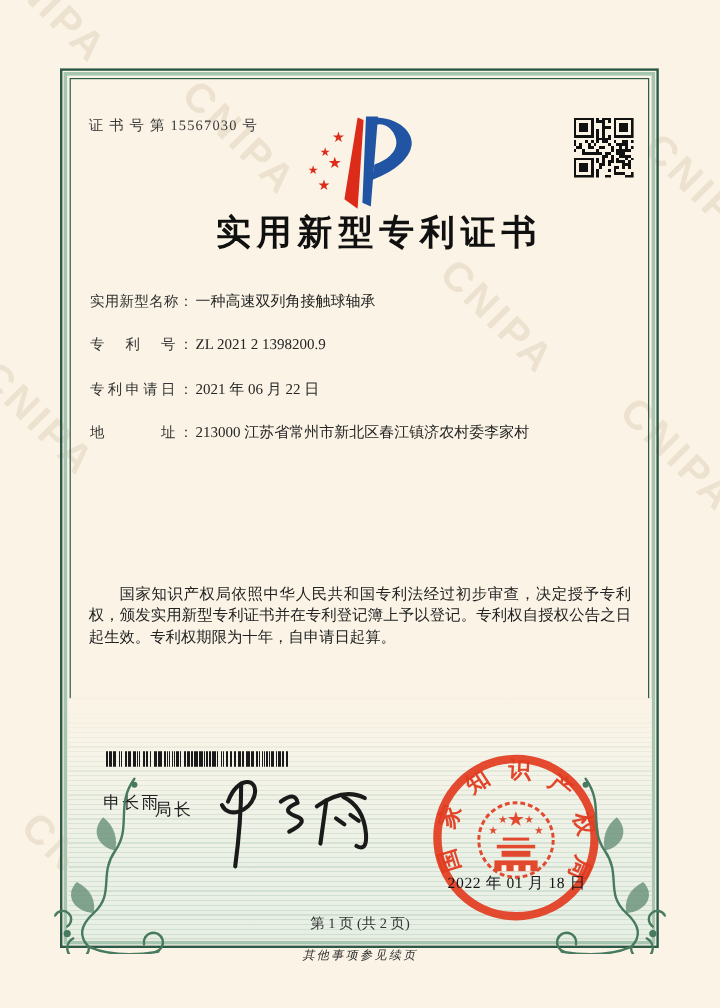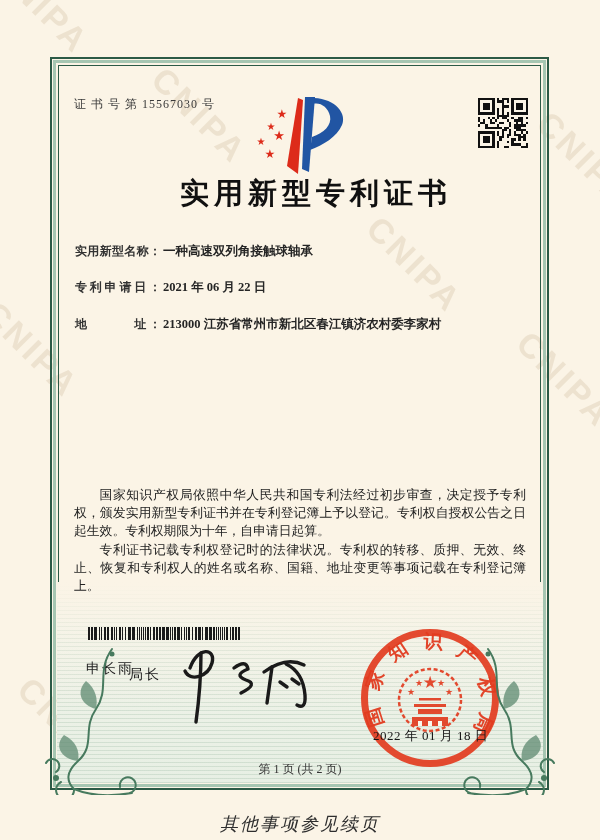--- a/index.html
+++ b/index.html
@@ -33,40 +33,40 @@
     pointer-events:none;
   }
   .cert-no{left:74px;top:96px;font-size:12px;letter-spacing:1px;color:#3a3a3a;}
   .logo{left:252px;top:92px;width:96px;height:86px;}
   .qr{left:478px;top:98px;width:50px;height:50px;}
   .title{
     left:16px;top:174px;width:100%;text-align:center;
     font-size:29px;font-weight:bold;letter-spacing:5px;color:#101010;
   }
   .fields{left:75px;top:243px;width:452px;}
-  .field-row{height:36.3px;font-size:12.5px;white-space:nowrap;font-weight:bold;}
+  .field-row{height:36.3px;font-size:12.5px;white-space:nowrap;}
   .flabel{
     display:inline-block;width:86px;font-size:12px;color:#333;
     text-align:justify;text-align-last:justify;vertical-align:baseline;
   }
   .fvalue{margin-left:2px;color:#252525;}
   .grant-right{margin-left:58px;}
   .paras{left:74px;top:486px;width:452px;font-size:12.8px;line-height:18.2px;
     color:#222;text-align:justify;}
   .paras p{margin:0;text-indent:2em;}
   .barcode{left:88px;top:626px;width:154px;height:13px;}
   .sig-title{left:86px;top:666px;font-family:"Liberation Sans",sans-serif;
     font-size:14px;color:#222;letter-spacing:2px;margin-left:43px;}
   .sig-name{left:86px;top:660px;font-family:"Liberation Sans",sans-serif;
     font-size:14px;color:#222;letter-spacing:2px;}
   .sig-script{left:168px;top:638px;width:165px;height:92px;}
   .seal{left:358px;top:626px;width:144px;height:144px;}
   .seal-date{left:373px;top:727px;font-size:13px;color:#151515;letter-spacing:0.5px;}
   .page-num{left:0;top:761px;width:100%;text-align:center;font-size:12px;color:#333;}
-  .cont-note{left:0;top:812px;width:100%;text-align:center;font-size:18px;
+  .cont-note{left:0;top:789px;width:100%;text-align:center;font-size:10px;
     font-style:italic;color:#2e2e2e;letter-spacing:2px;}
   .flourish{width:112px;height:150px;pointer-events:none;}
   .flourish-left{left:26px;top:645px;}
   .flourish-right{left:462px;top:645px;transform:scaleX(-1);}
 </style>
 </head>
 <body>
 
 <span class="wm" style="left:-18px;top:-14px">CNIPA</span>
 <span class="wm" style="left:140px;top:96px">CNIPA</span>
@@ -323,30 +323,32 @@
     </svg>
 </div>
 
 <div class="abs title">实用新型专利证书</div>
 
 <div class="abs fields">
   <div class="field-row">
     <span class="flabel">实用新型名称：</span><span class="fvalue">一种高速双列角接触球轴承</span>
   </div>
   <div class="field-row">
+    <span class="flabel">专　利　号：</span><span class="fvalue">ZL 2021 2 1398200.9</span>
+  </div>
+  <div class="field-row">
     <span class="flabel">专利申请日：</span><span class="fvalue">2021 年 06 月 22 日</span>
   </div>
   <div class="field-row">
     <span class="flabel">地　　　址：</span><span class="fvalue">213000  江苏省常州市新北区春江镇济农村委李家村</span>
   </div>
 </div>
 
 <div class="abs paras">
   <p>国家知识产权局依照中华人民共和国专利法经过初步审查，决定授予专利权，颁发实用新型专利证书并在专利登记簿上予以登记。专利权自授权公告之日起生效。专利权期限为十年，自申请日起算。</p>
-  <p>专利证书记载专利权登记时的法律状况。专利权的转移、质押、无效、终止、恢复和专利权人的姓名或名称、国籍、地址变更等事项记载在专利登记簿上。</p>
 </div>
 
 <div class="abs barcode">
   <svg id="barcode-svg" width="154" height="13" viewBox="0 0 154 13" fill="#1a1a1a" style="shape-rendering:crispEdges">
       <rect x="0" y="0" width="2" height="13"></rect>
       <rect x="3" y="0" width="2" height="13"></rect>
       <rect x="6" y="0" width="3" height="13"></rect>
       <rect x="11" y="0" width="1" height="13"></rect>
       <rect x="13" y="0" width="1" height="13"></rect>
       <rect x="16" y="0" width="2" height="13"></rect>

